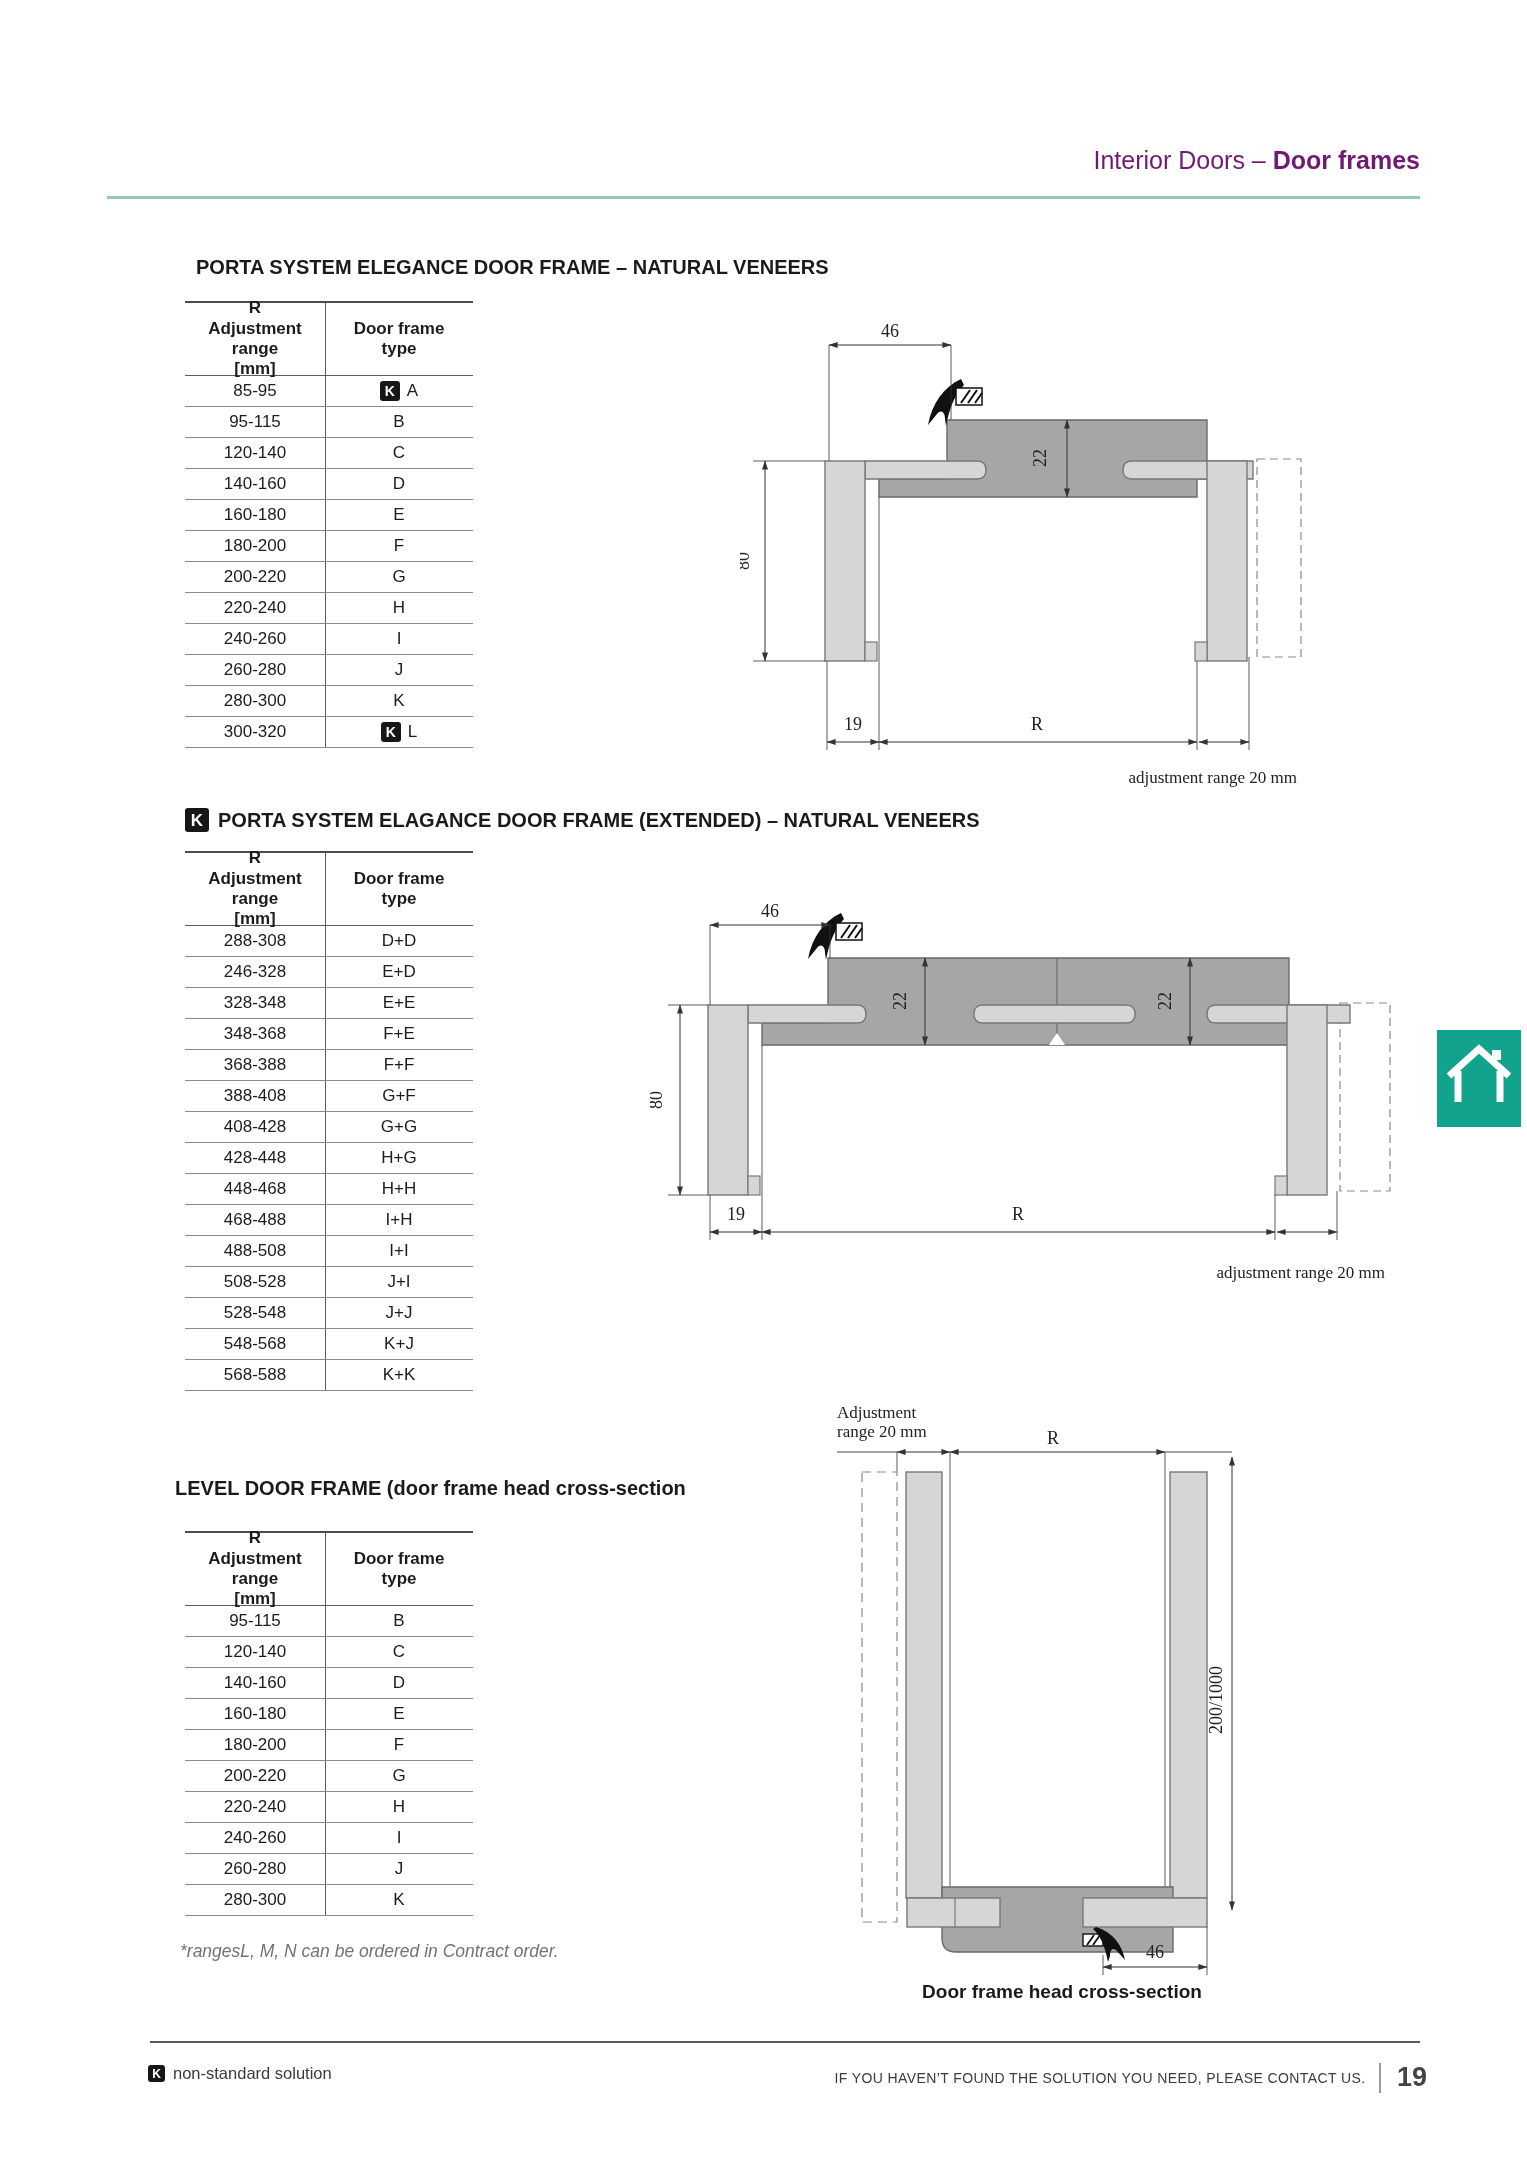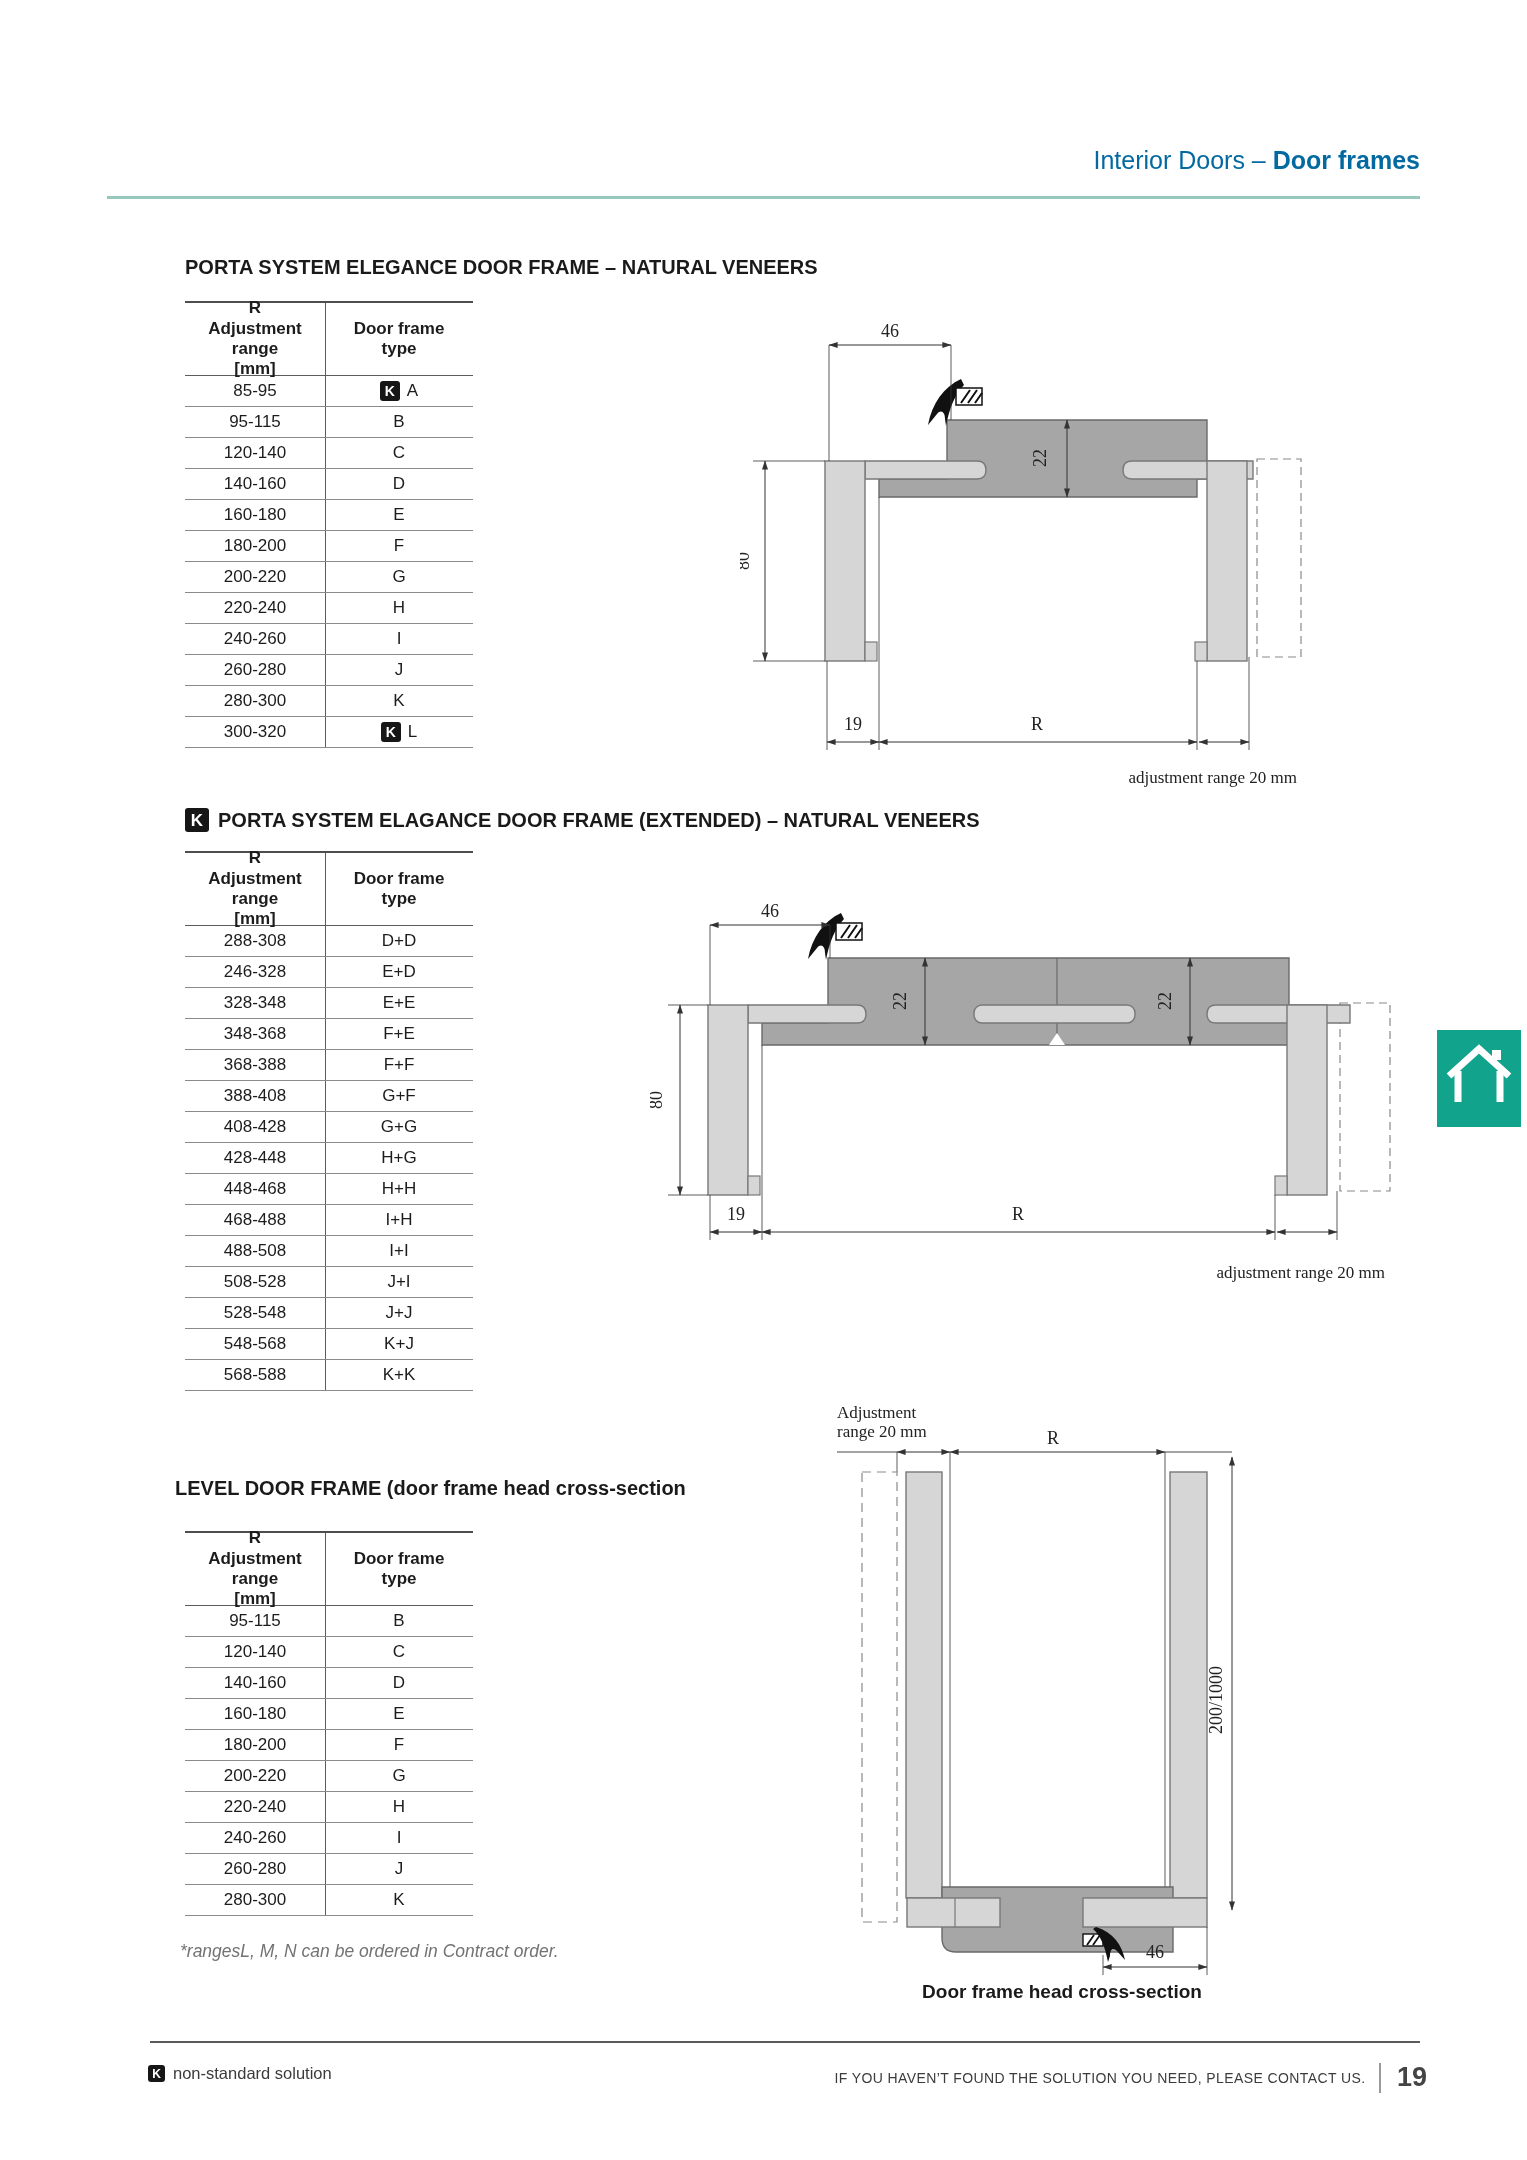--- a/index.html
+++ b/index.html
@@ -1,24 +1,24 @@
 <!DOCTYPE html>
 <html><head>
 <meta charset="utf-8">
 <style>
   html,body{margin:0;padding:0;background:#e8e8e8;}
   .page{position:relative;width:1527px;height:2160px;background:#ffffff;overflow:hidden;
         font-family:"Liberation Sans",sans-serif;color:#1c1c1c;}
   
-  .hdr{position:absolute;top:146px;right:107px;font-size:25px;color:#0369a1;white-space:nowrap;}
+  .hdr{position:absolute;top:146px;right:107px;font-size:25px;color:#701a75;white-space:nowrap;}
   .hdr .b{font-weight:700;}
   .rule-top{position:absolute;left:107px;top:196px;width:1313px;height:3px;background:#96c8be;}
   
   .sec-title{position:absolute;font-weight:700;font-size:20px;color:#1a1a1a;display:flex;align-items:center;white-space:nowrap;}
-  .t1{left:185px;top:256px;}
+  .t1{left:196px;top:256px;}
   .t2{left:185px;top:808px;}
   .t3{left:175px;top:1477px;}
   
   .kmark{display:inline-flex;align-items:center;justify-content:center;background:#161616;color:#ffffff;
          font-weight:700;border-radius:3px;line-height:1;}
   .kmark.lg{width:24px;height:24px;font-size:17px;margin-right:9px;}
   .kmark.sm{width:20px;height:20px;font-size:14px;margin-right:7px;}
   .kmark.ft{width:17px;height:17px;font-size:12px;margin-right:8px;}
   
   .tbl{position:absolute;left:185px;width:288px;border-top:2px solid #4e4e4e;}

